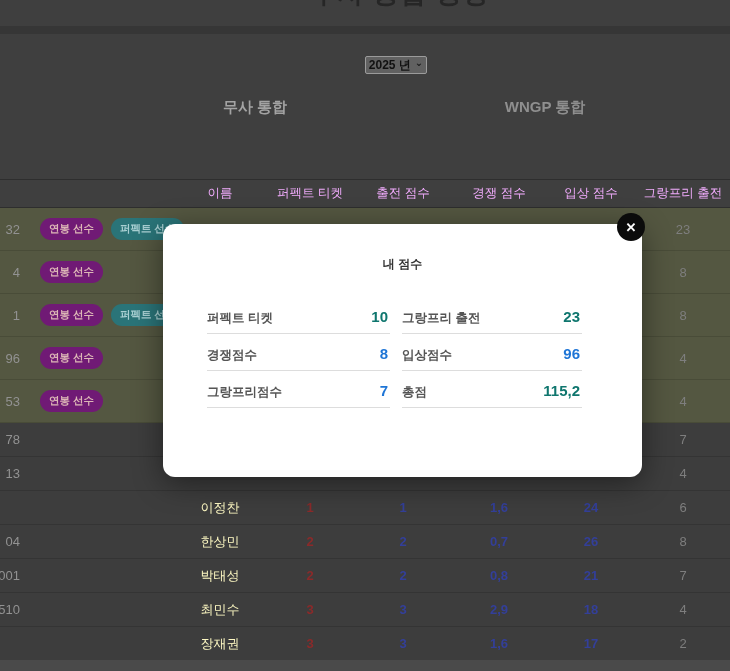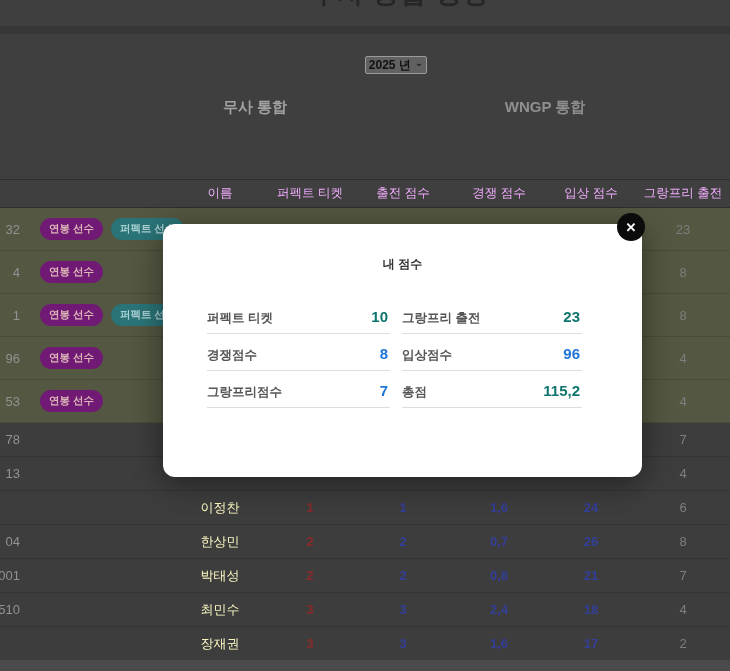--- a/index.html
+++ b/index.html
@@ -212,21 +212,21 @@
           <div class="cell blue">21</div>
           <div class="cell gp">7</div>
           <div class="cell"></div>
         </div>
         <div class="trow norm">
           <div class="cell id">510</div>
           <div class="badges"></div>
           <div class="cell name">최민수</div>
           <div class="cell red">3</div>
           <div class="cell blue">3</div>
-          <div class="cell blue">2,4</div>
+          <div class="cell blue">2,9</div>
           <div class="cell blue">18</div>
           <div class="cell gp">4</div>
           <div class="cell"></div>
         </div>
         <div class="trow norm">
           <div class="cell id"></div>
           <div class="badges"></div>
           <div class="cell name">장재권</div>
           <div class="cell red">3</div>
           <div class="cell blue">3</div>

